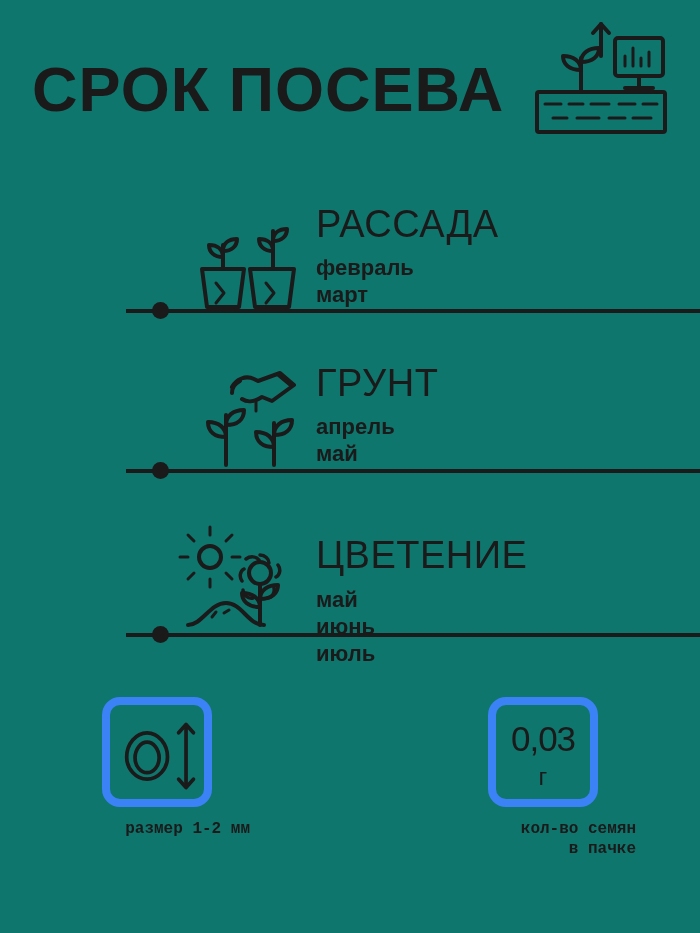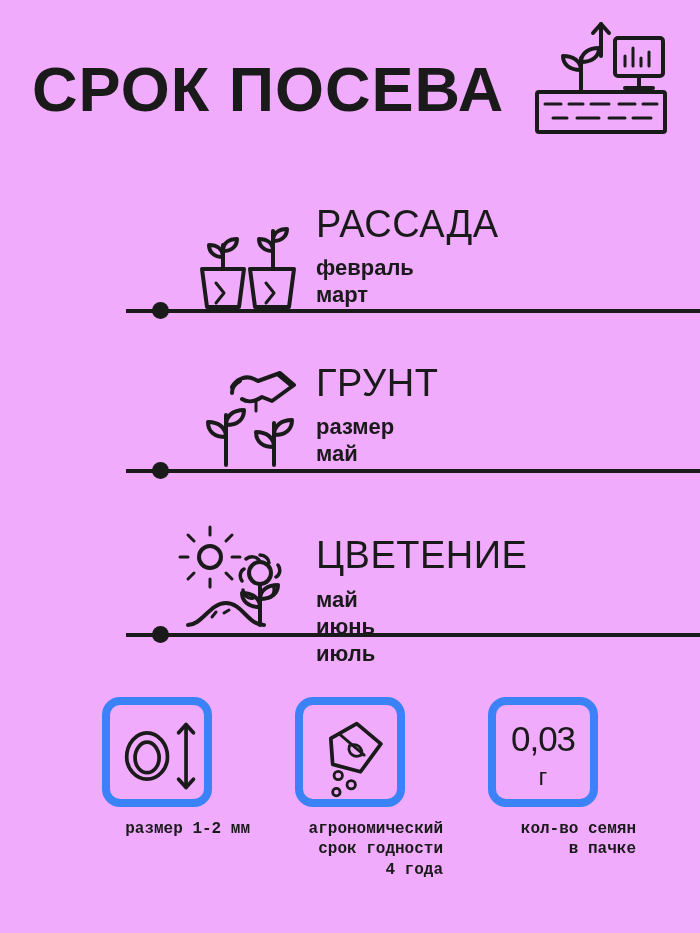--- a/index.html
+++ b/index.html
@@ -9,21 +9,21 @@
     background: #ffffff;
   }
   body {
     font-family: "Liberation Sans", sans-serif;
     color: #1a1a1a;
   }
   #page {
     position: relative;
     width: 700px;
     height: 933px;
-    background: #f0abfc;
+    background: #0f766e;
     overflow: hidden;
   }
 
   
   .header {
     position: absolute;
     left: 0; top: 0;
     width: 700px;
     height: 160px;
   }
@@ -240,21 +240,21 @@
         <path d="M30 100V50"></path>
         <path d="M30 72c-12 0-18-6-18-15 11 0 18 6 18 15z"></path>
         <path d="M30 60c12 0 18-6 18-15-11 0-18 6-18 15z"></path>
 
         <path d="M78 100V58"></path>
         <path d="M78 82c-12 0-18-6-18-15 11 0 18 6 18 15z"></path>
         <path d="M78 70c12 0 18-6 18-15-11 0-18 6-18 15z"></path>
       </svg>
     </div>
     <div class="stage-label">ГРУНТ</div>
-    <div class="stage-months">размер
+    <div class="stage-months">апрель
 май</div>
   </div>
 
   <div class="stage" id="stage-3">
     <div class="stage-rule"></div>
     <div class="stage-dot"></div>
     <div class="stage-icon">
       <svg viewBox="0 0 130 112" width="130" height="112" fill="none" stroke="#1a1a1a" stroke-width="4" stroke-linecap="round" stroke-linejoin="round">
 
         <circle cx="34" cy="32" r="11"></circle>
@@ -287,38 +287,20 @@
           <path d="M40 40c7 0 13 8 13 17s-6 16-13 16-13-7-13-16 6-17 13-17z"></path>
 
           <path d="M82 22v66" stroke-width="4"></path>
           <path d="M74 30l8-9 8 9"></path>
           <path d="M74 80l8 9 8-9"></path>
         </svg>
       </div>
       <div class="spec-caption">размер 1-2 мм</div>
     </div>
 
-    <div class="spec" id="spec-1">
-      <div class="spec-box">
-        <svg viewBox="0 0 110 110" width="102" height="102" fill="none" stroke="#1a1a1a" stroke-width="4" stroke-linecap="round" stroke-linejoin="round">
-
-          <path d="M30 36l28-16 26 22-22 30-30-8z"></path>
-          <path d="M40 32l26 22" stroke-width="3"></path>
-
-          <path d="M50 44c8-4 15 2 13 10-8 4-15-2-13-10z" stroke-width="3"></path>
-
-          <circle cx="38" cy="76" r="4.5" stroke-width="3"></circle>
-          <circle cx="52" cy="86" r="4.5" stroke-width="3"></circle>
-          <circle cx="36" cy="94" r="4" stroke-width="3"></circle>
-        </svg>
-      </div>
-      <div class="spec-caption">агрономический
-срок годности
-4 года</div>
-    </div>
 
     <div class="spec" id="spec-2">
       <div class="spec-box">
         <div class="qty-value">0,03</div>
         <div class="qty-unit">г</div>
       </div>
       <div class="spec-caption">кол-во семян
 в пачке</div>
     </div>
 

